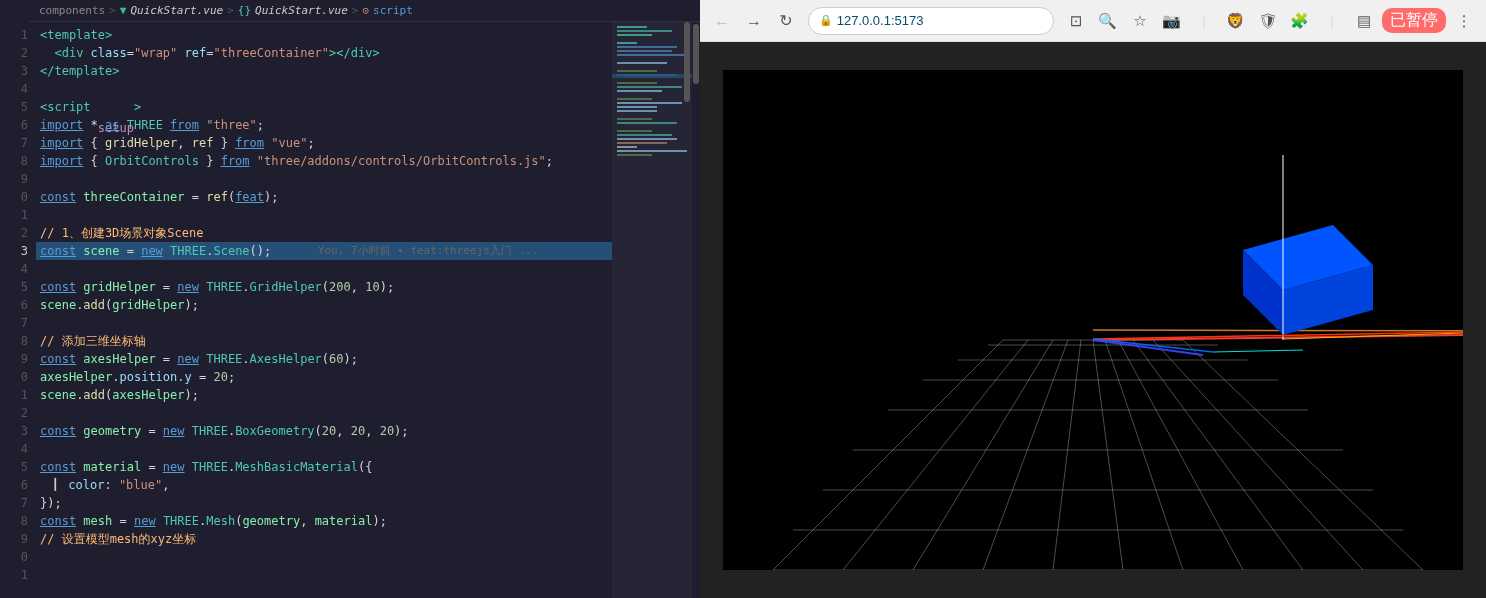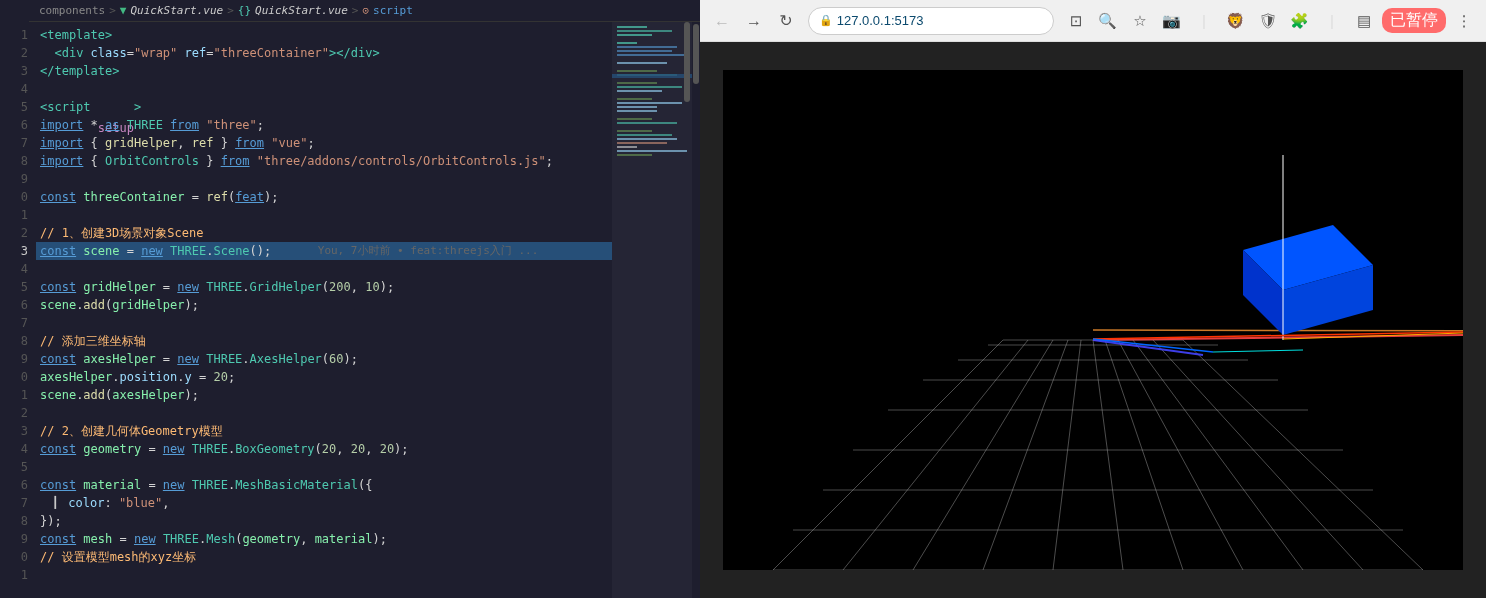--- a/index.html
+++ b/index.html
@@ -340,23 +340,20 @@
       <div class="code-line">
         <span class="var">axesHelper</span><span class="punc">.</span><span class="prop">position</span><span class="punc">.</span><span class="prop">y</span><span class="plain"> = </span><span class="num">20</span><span class="punc">;</span>
       </div>
 
       <div class="code-line">
         <span class="var">scene</span><span class="punc">.</span><span class="fn">add</span><span class="punc">(</span><span class="var">axesHelper</span><span class="punc">);</span>
       </div>
 
       <div class="code-line">&nbsp;</div>
 
-      <div class="code-line">
-        <span class="cmt">// 2、创建几何体Geometry模型</span>
-      </div>
 
       <div class="code-line">
         <span class="kw">const</span><span class="plain"> </span><span class="var">geometry</span><span class="plain"> = </span><span class="kw">new</span><span class="plain"> </span><span class="cls">THREE</span><span class="punc">.</span><span class="cls">BoxGeometry</span><span class="punc">(</span><span class="num">20</span><span class="punc">, </span><span class="num">20</span><span class="punc">, </span><span class="num">20</span><span class="punc">);</span>
       </div>
 
       <div class="code-line">&nbsp;</div>
 
       <div class="code-line">
         <span class="kw">const</span><span class="plain"> </span><span class="var">material</span><span class="plain"> = </span><span class="kw">new</span><span class="plain"> </span><span class="cls">THREE</span><span class="punc">.</span><span class="cls">MeshBasicMaterial</span><span class="punc">({</span>
       </div>

